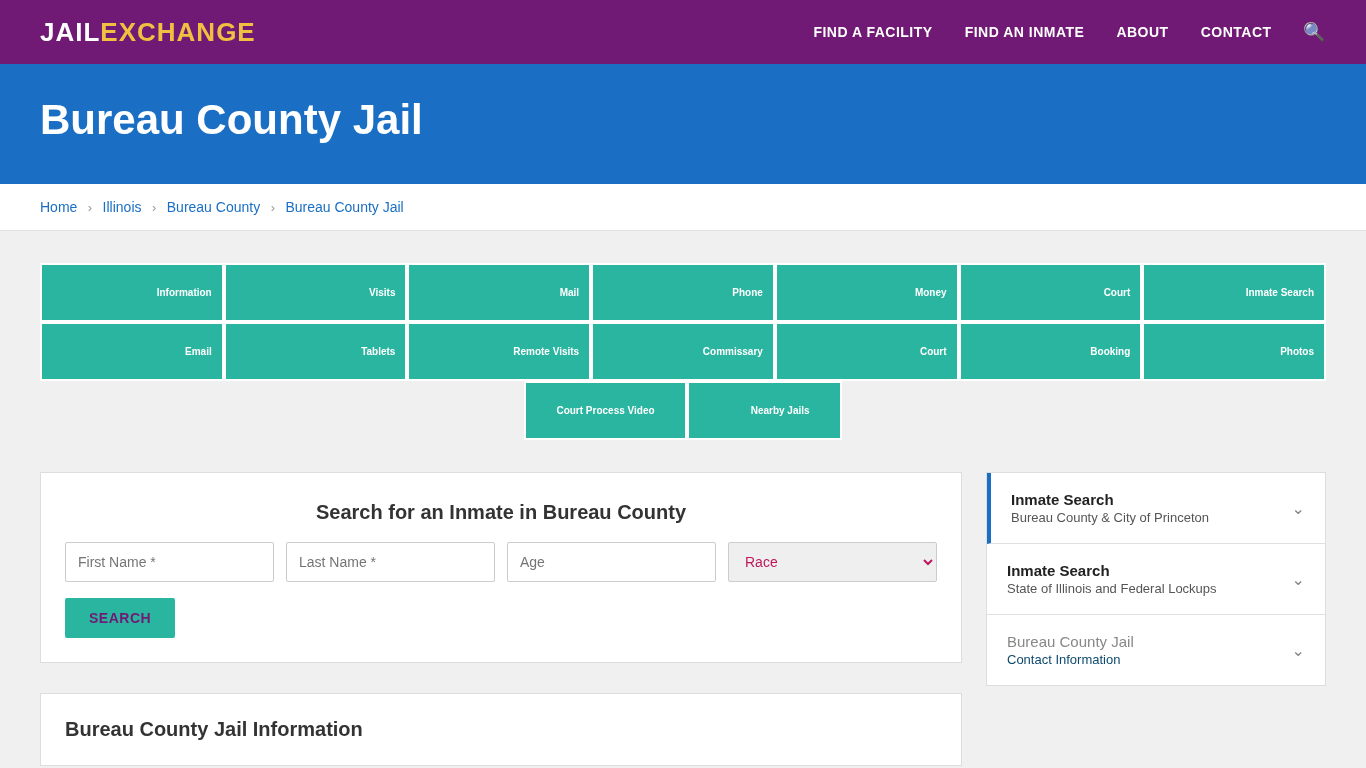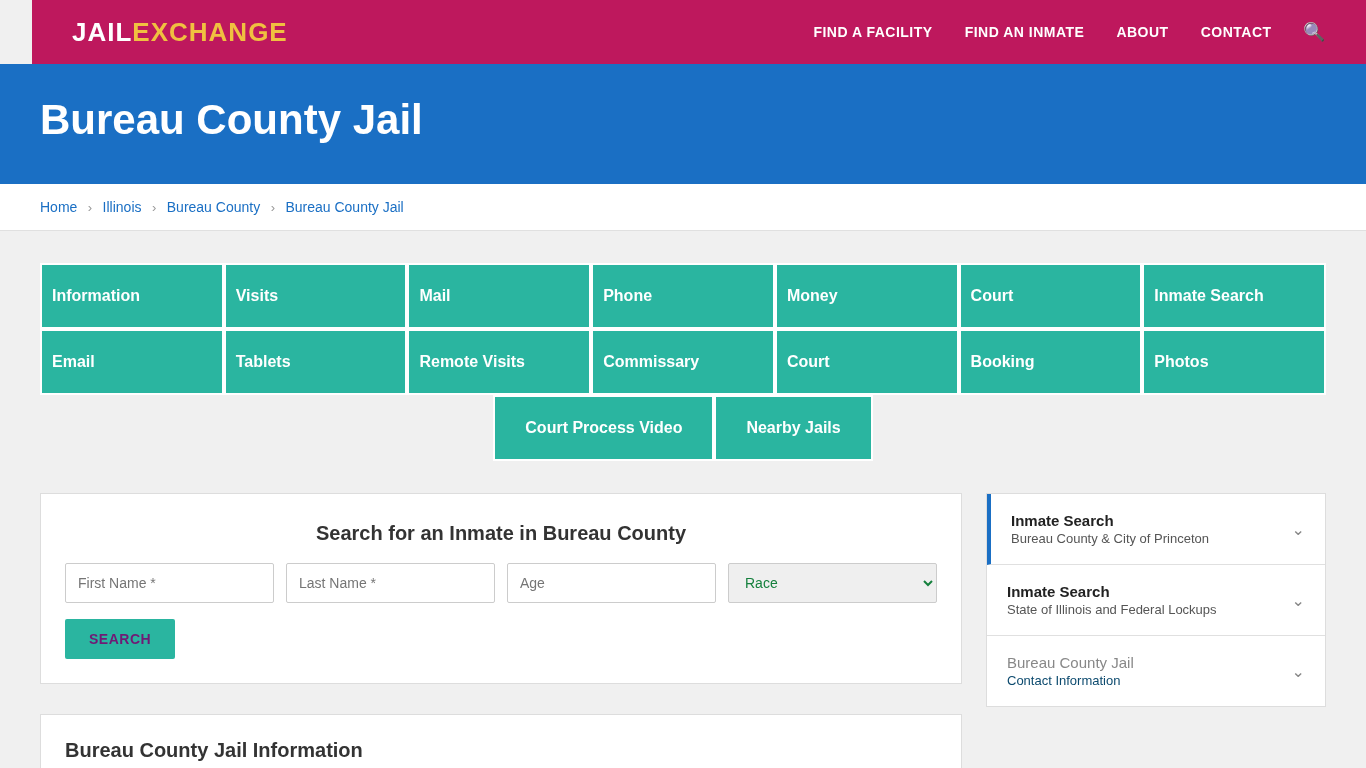--- a/index.html
+++ b/index.html
@@ -1,26 +1,25 @@
 <!DOCTYPE html>
 <html><head>
   <meta charset="utf-8">
   <style>
     * { margin: 0; padding: 0; box-sizing: border-box; }
     body { font-family: Arial, sans-serif; background: #f0f0f0; color: #333; }
 
     
     .header {
-      background: #be185d;
+      background: #701a75;
       display: flex;
       align-items: center;
       justify-content: space-between;
       padding: 0 40px;
       height: 64px;
-      margin-left: 32px;
     }
     .logo {
       font-size: 26px;
       font-weight: 900;
       color: #fff;
       letter-spacing: 1px;
     }
     .logo span.ex {
       color: #f0c040;
     }
@@ -92,25 +91,25 @@
       gap: 0;
     }
     .btn-row.centered {
       justify-content: center;
     }
     .grid-btn {
       background: #2ab5a0;
       color: #fff;
       border: 2px solid #fff;
       padding: 22px 10px;
-      font-size: 16px;
+      font-size: 10px;
       font-weight: 600;
       cursor: pointer;
       flex: 1;
-      text-align: left;
+      text-align: right;
       min-width: 120px;
       transition: background 0.2s;
     }
     .btn-row.centered .grid-btn {
       flex: none;
       min-width: 155px;
       padding: 22px 30px;
     }
 
     
@@ -144,21 +143,21 @@
     .search-inputs {
       display: flex;
       gap: 12px;
       margin-bottom: 16px;
     }
     .search-inputs input, .search-inputs select {
       flex: 1;
       padding: 10px 12px;
       border: 1px solid #ccc;
       font-size: 14px;
-      color: #15803d;
+      color: #be185d;
       border-radius: 2px;
     }
     .search-btn {
       background: #2ab5a0;
       color: #701a75;
       border: none;
       padding: 12px 24px;
       font-size: 14px;
       font-weight: 700;
       cursor: pointer;

